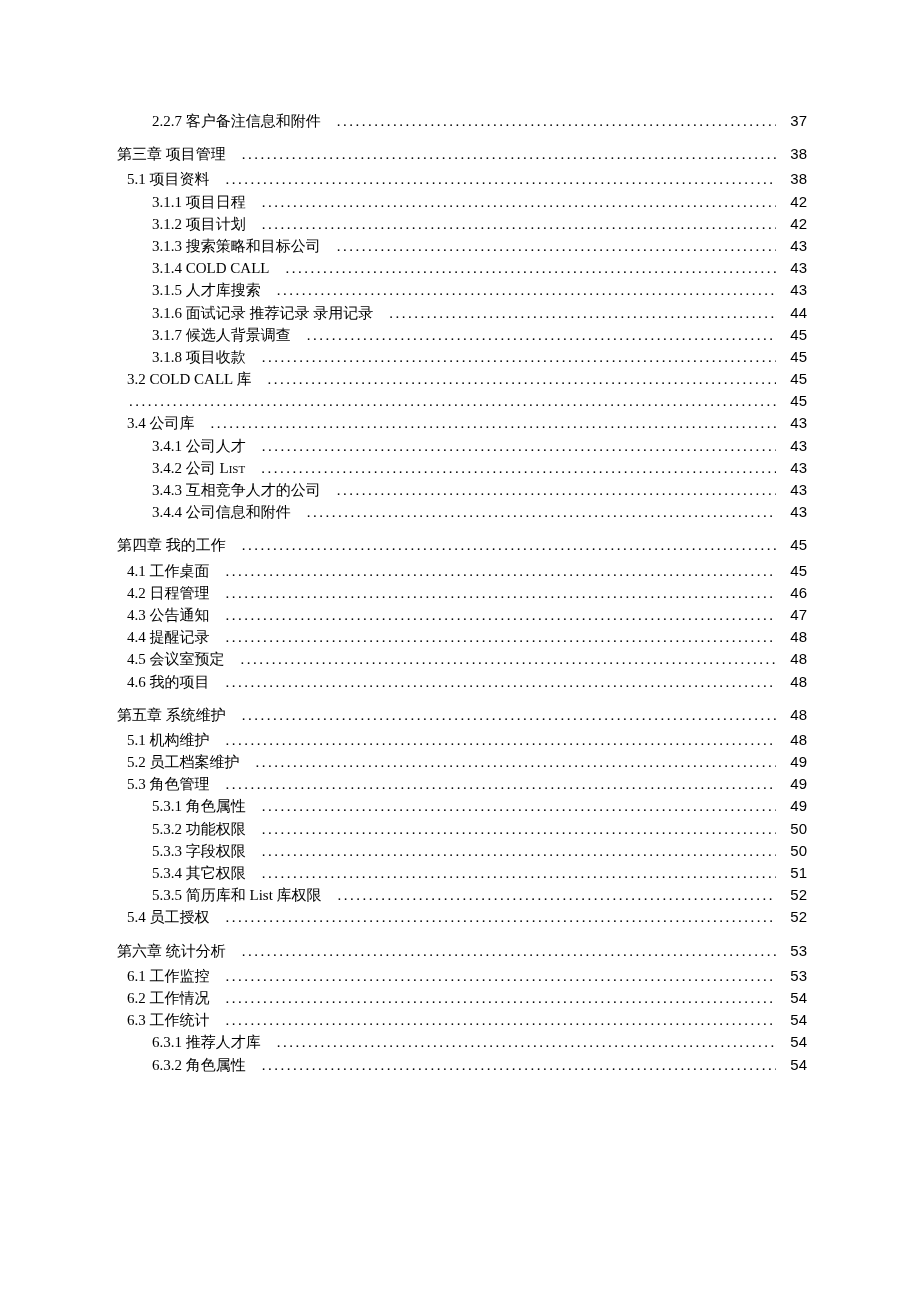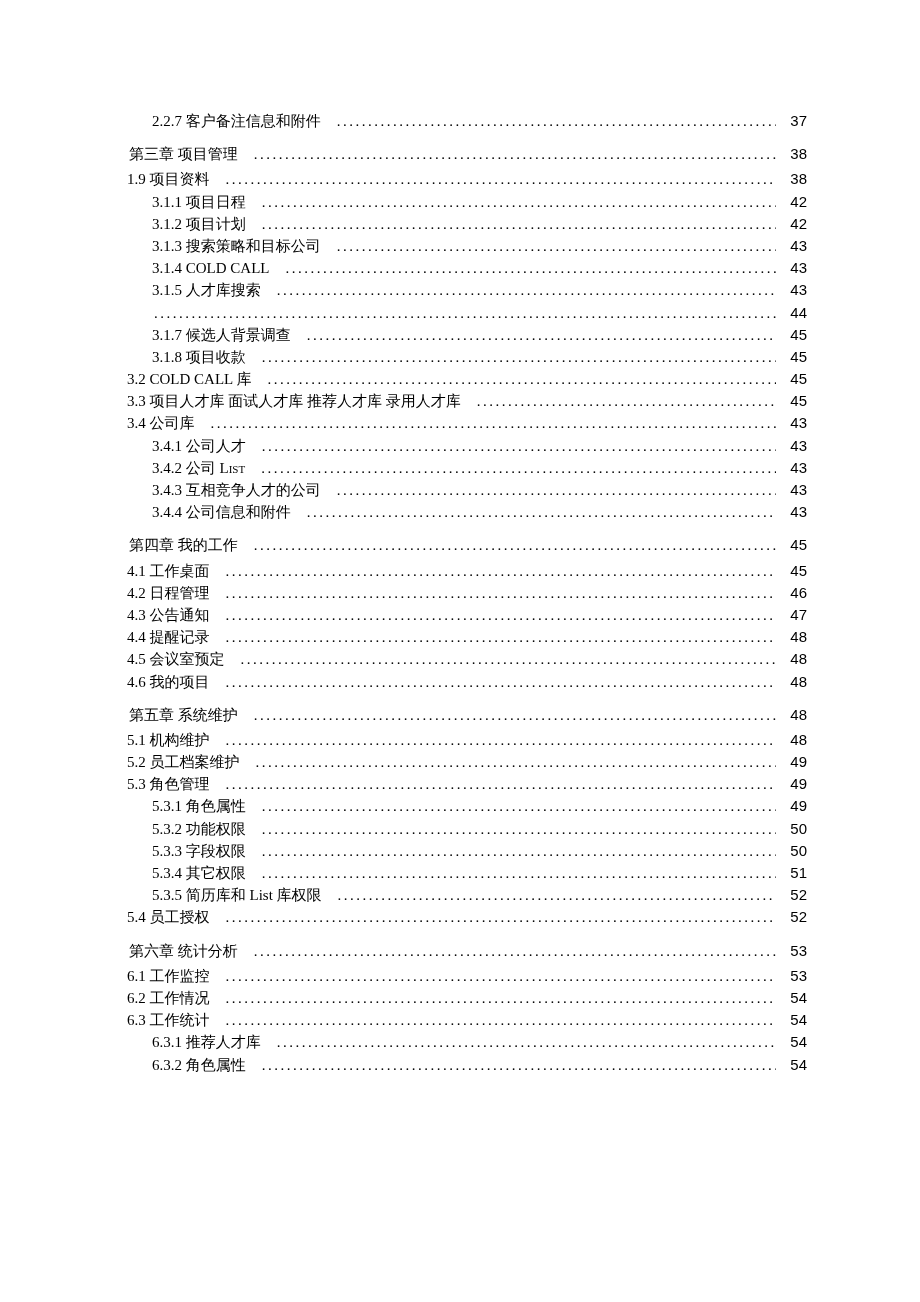--- a/index.html
+++ b/index.html
@@ -15,42 +15,42 @@
     line-height:1.48;
     gap:14px;
   }
   .toc-label{flex:0 0 auto}
   .toc-leader{
     flex:1 1 auto;overflow:hidden;
     letter-spacing:2.5px;font-size:15px;color:#000;
     padding:0 2px;
   }
   .toc-page{flex:0 0 auto;font-family:Liberation Sans, sans-serif}
-  .lvl-1{margin-left:16px;margin-top:11px;margin-bottom:3px}
+  .lvl-1{margin-left:4px;margin-top:11px;margin-bottom:3px}
   .lvl-2{margin-left:14px}
   .lvl-3{margin-left:39px}
   .smallcaps{font-variant:small-caps}
 </style>
 </head>
 <body>
 
 <div class="page">
   <div class="toc" id="toc">
       <div class="toc-row lvl-3">
         <span class="toc-label">2.2.7 客户备注信息和附件</span>
         <span class="toc-leader">............................................................................................................................................................................................................................</span>
         <span class="toc-page">37</span>
       </div>
       <div class="toc-row lvl-1">
         <span class="toc-label">第三章  项目管理</span>
         <span class="toc-leader">............................................................................................................................................................................................................................</span>
         <span class="toc-page">38</span>
       </div>
       <div class="toc-row lvl-2">
-        <span class="toc-label">1.9 项目资料</span>
+        <span class="toc-label">5.1 项目资料</span>
         <span class="toc-leader">............................................................................................................................................................................................................................</span>
         <span class="toc-page">38</span>
       </div>
       <div class="toc-row lvl-3">
         <span class="toc-label">3.1.1 项目日程</span>
         <span class="toc-leader">............................................................................................................................................................................................................................</span>
         <span class="toc-page">42</span>
       </div>
       <div class="toc-row lvl-3">
         <span class="toc-label">3.1.2 项目计划</span>
@@ -66,40 +66,40 @@
         <span class="toc-label">3.1.4 COLD CALL</span>
         <span class="toc-leader">............................................................................................................................................................................................................................</span>
         <span class="toc-page">43</span>
       </div>
       <div class="toc-row lvl-3">
         <span class="toc-label">3.1.5 人才库搜索</span>
         <span class="toc-leader">............................................................................................................................................................................................................................</span>
         <span class="toc-page">43</span>
       </div>
       <div class="toc-row lvl-3">
+        <span class="toc-label">3.1.6 面试记录 推荐记录 录用记录</span>
         <span class="toc-leader">............................................................................................................................................................................................................................</span>
         <span class="toc-page">44</span>
       </div>
       <div class="toc-row lvl-3">
         <span class="toc-label">3.1.7 候选人背景调查</span>
         <span class="toc-leader">............................................................................................................................................................................................................................</span>
         <span class="toc-page">45</span>
       </div>
       <div class="toc-row lvl-3">
         <span class="toc-label">3.1.8 项目收款</span>
         <span class="toc-leader">............................................................................................................................................................................................................................</span>
         <span class="toc-page">45</span>
       </div>
       <div class="toc-row lvl-2">
         <span class="toc-label">3.2 COLD CALL 库</span>
         <span class="toc-leader">............................................................................................................................................................................................................................</span>
         <span class="toc-page">45</span>
       </div>
       <div class="toc-row lvl-2">
-        <span class="toc-label">3.3 项目人才库 面试人才库 推荐人才库 录用人才库</span>
         <span class="toc-leader">............................................................................................................................................................................................................................</span>
         <span class="toc-page">45</span>
       </div>
       <div class="toc-row lvl-2">
         <span class="toc-label">3.4 公司库</span>
         <span class="toc-leader">............................................................................................................................................................................................................................</span>
         <span class="toc-page">43</span>
       </div>
       <div class="toc-row lvl-3">
         <span class="toc-label">3.4.1 公司人才</span>

